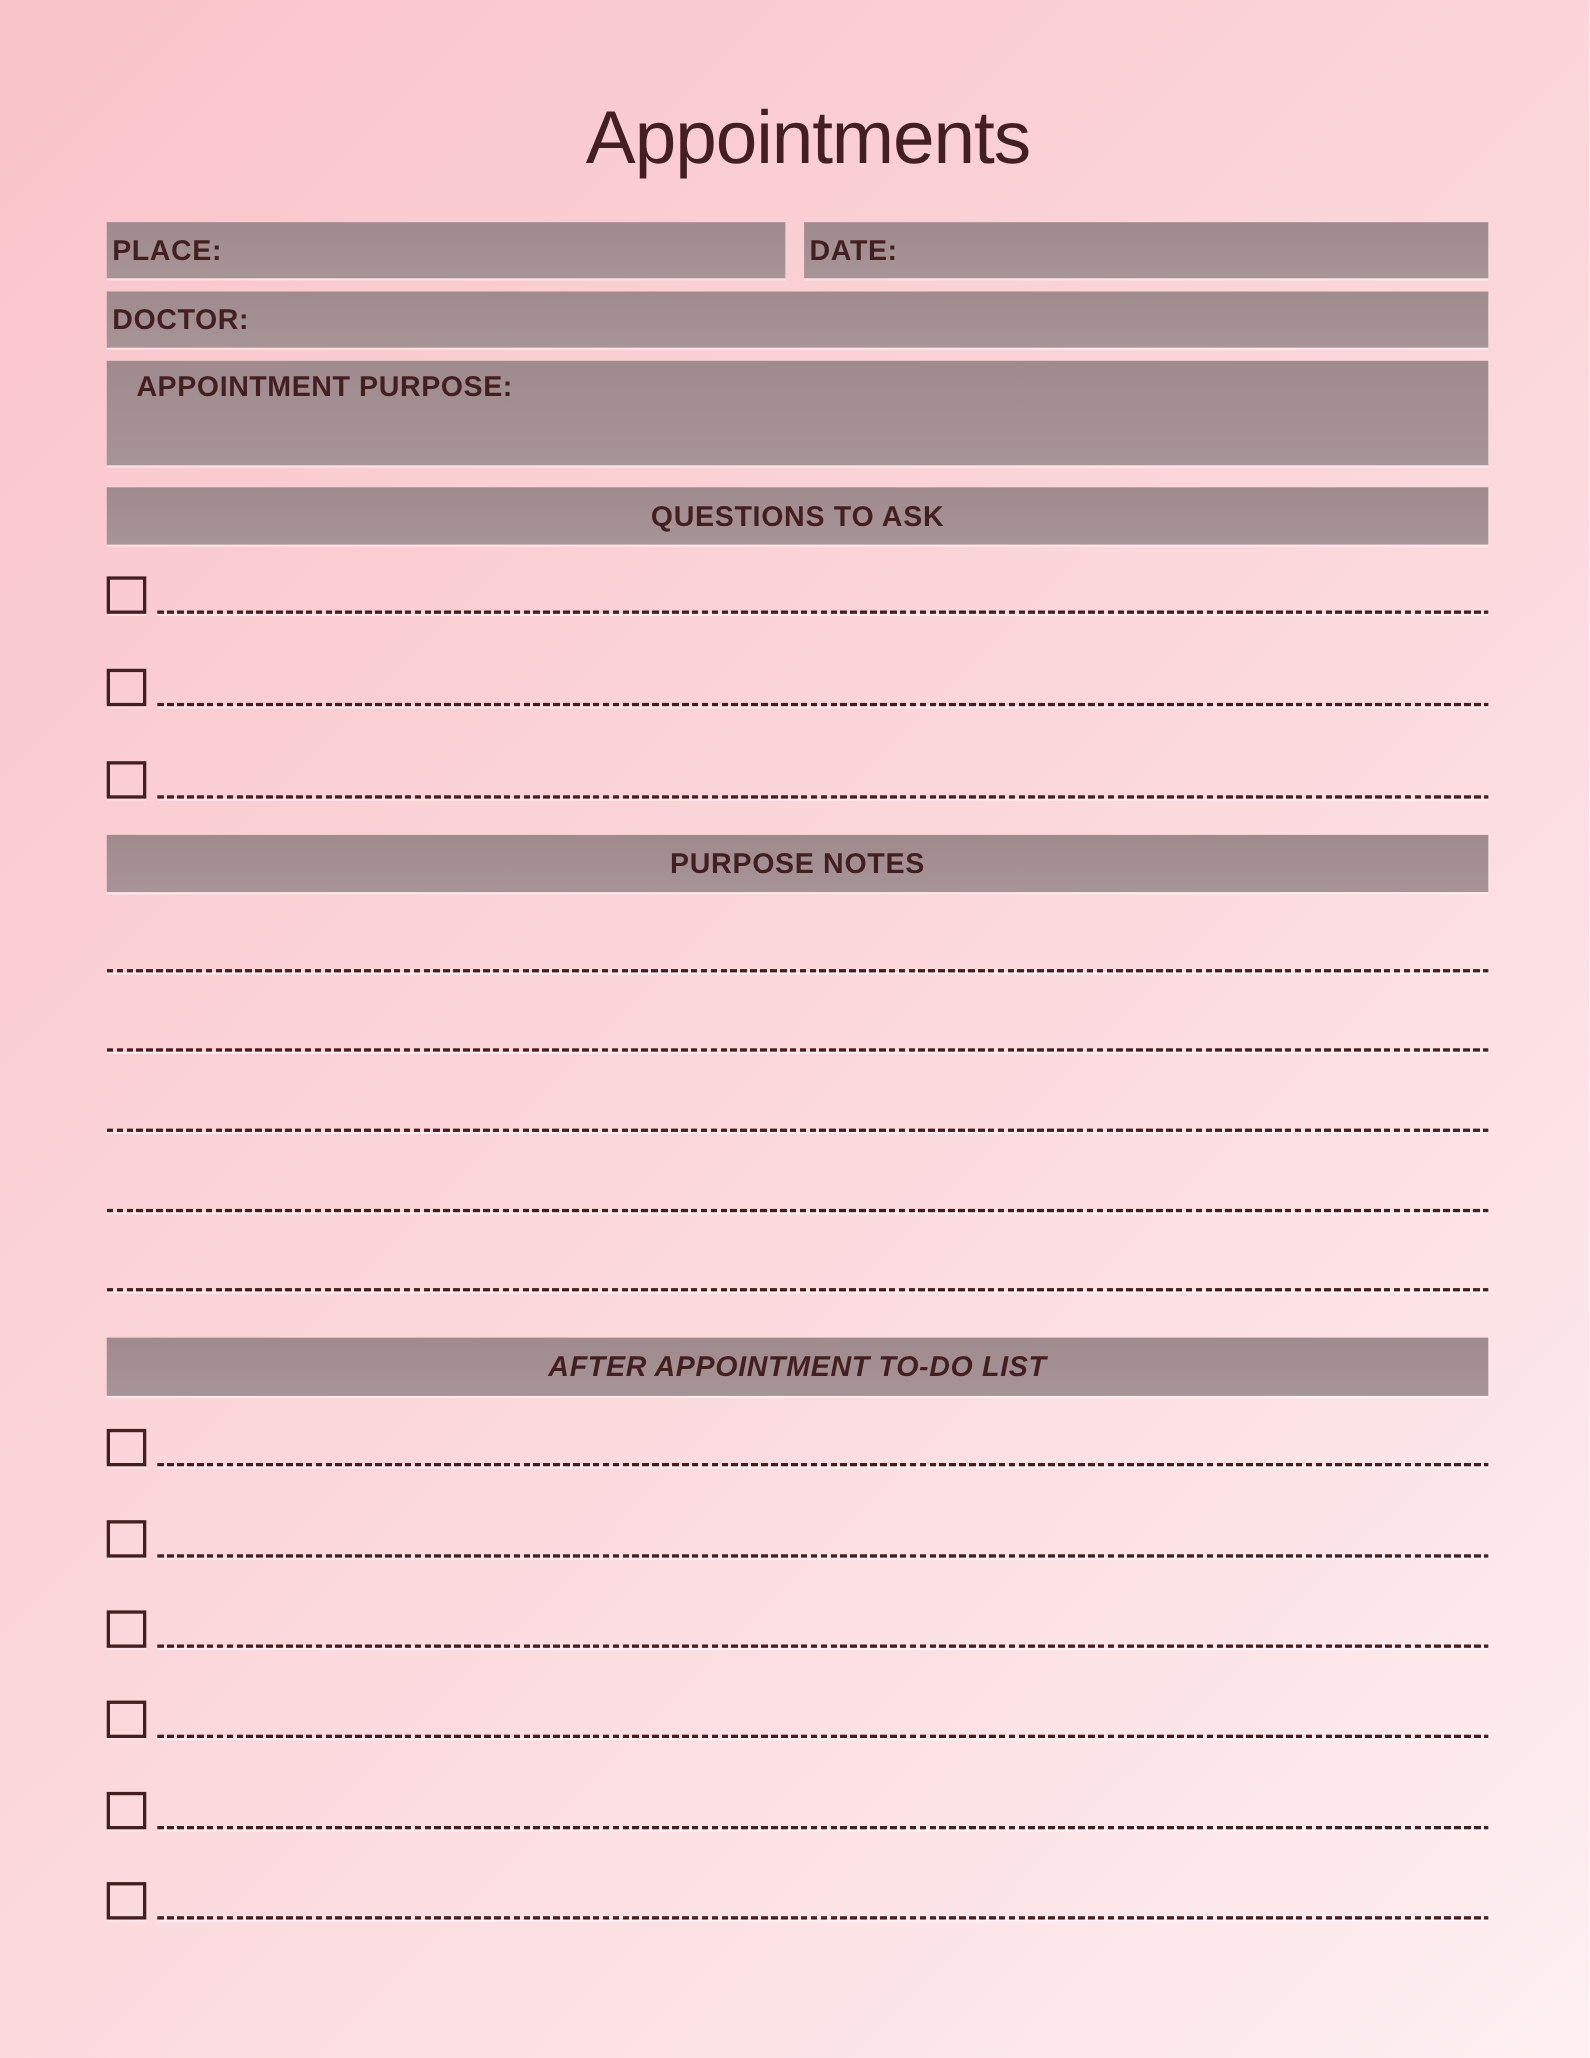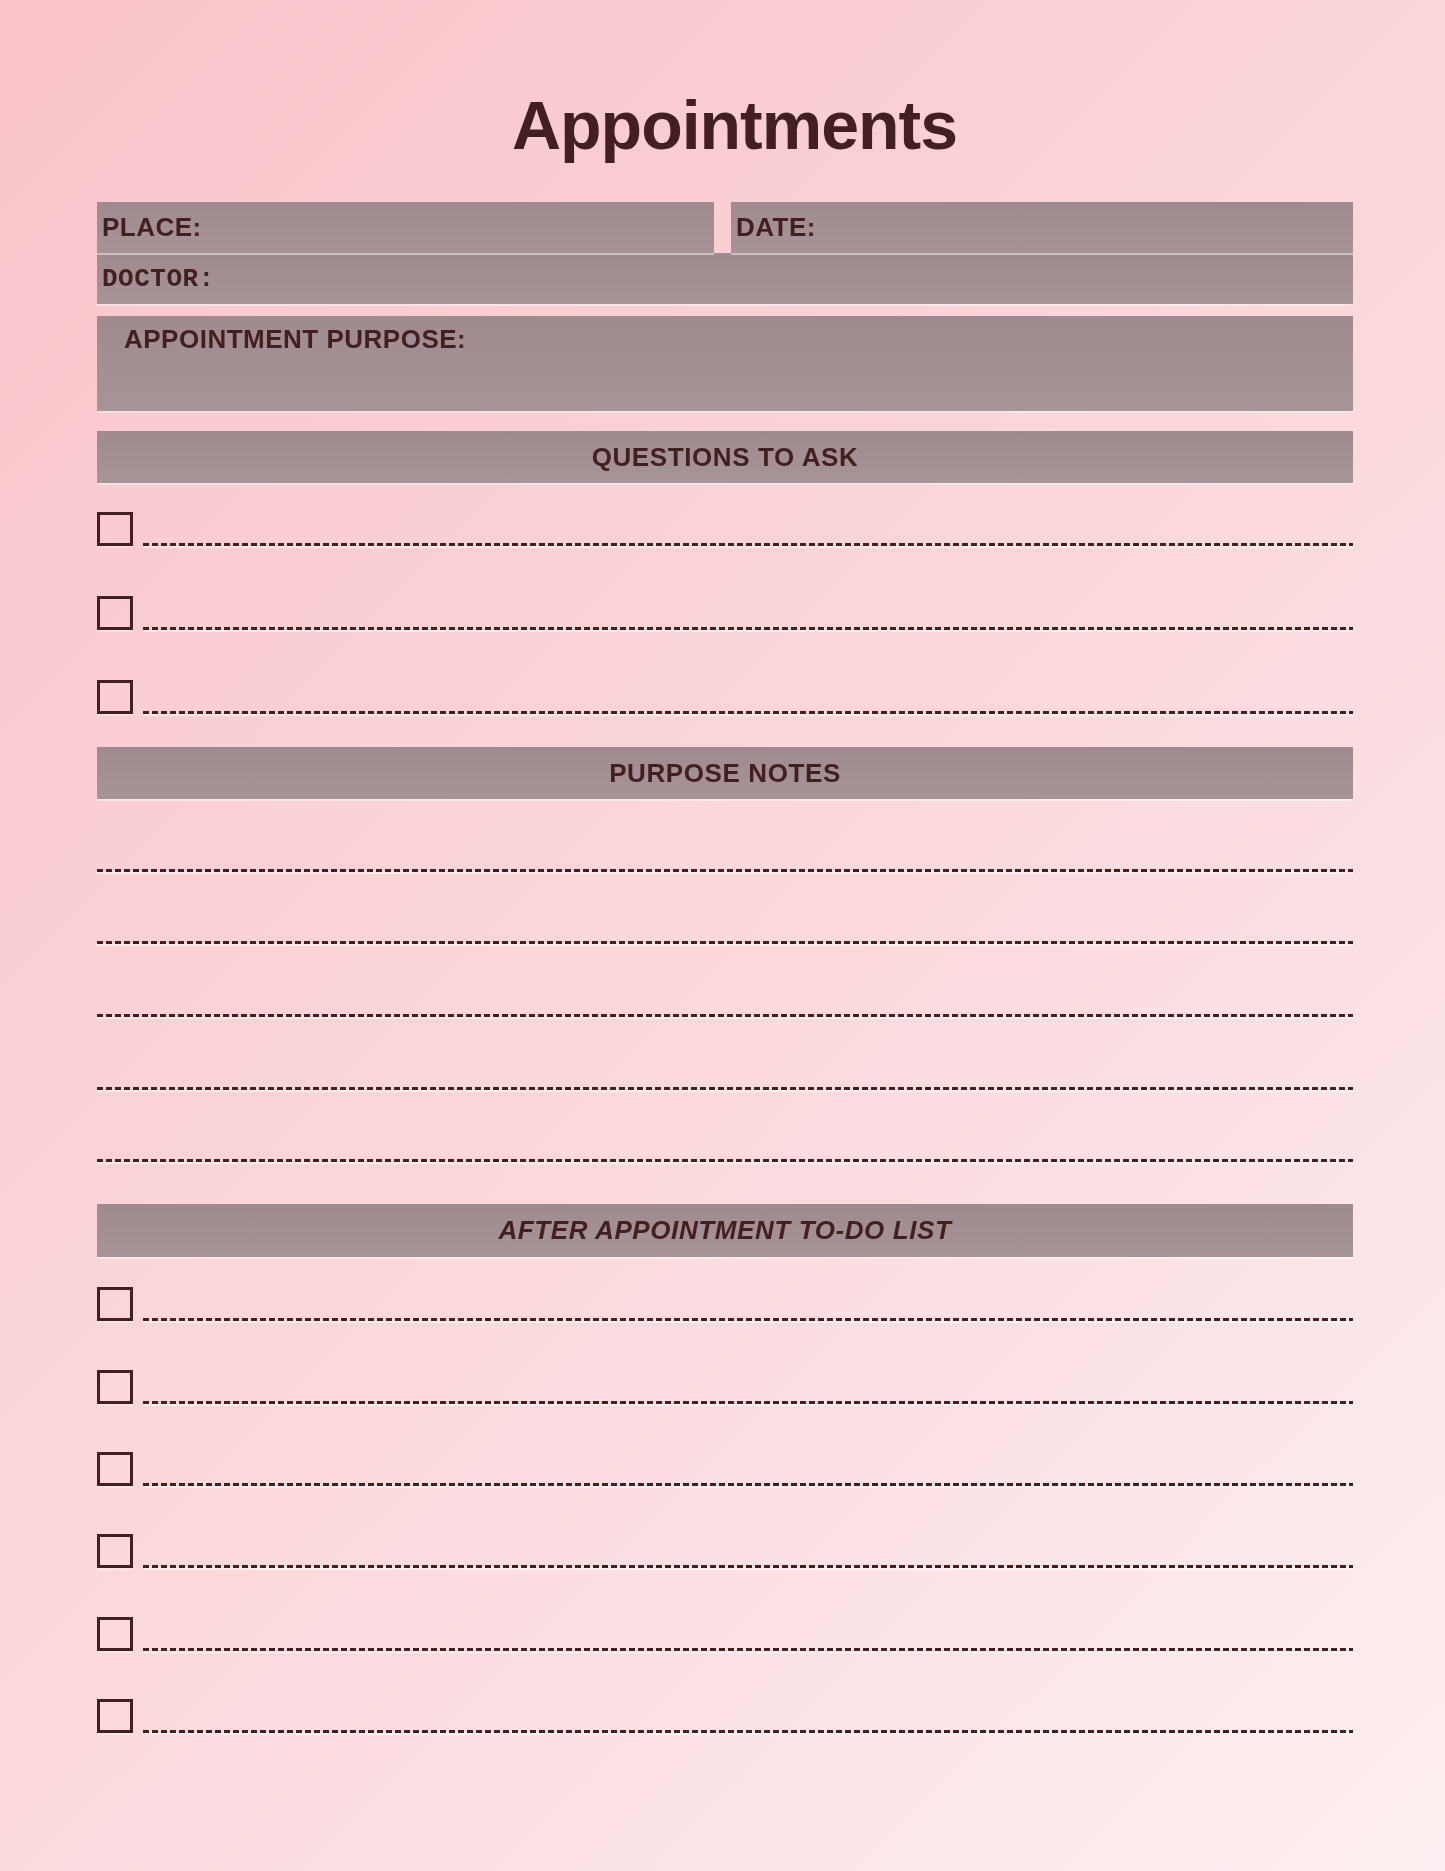--- a/index.html
+++ b/index.html
@@ -15,21 +15,21 @@
   body{
     width:1445px;height:1871px;
     background:linear-gradient(135deg,var(--bg1) 0%,var(--bgm) 52%,var(--bg2) 100%);
     font-family:"Liberation Sans",sans-serif;
     overflow:hidden;
   }
   .content{margin:0 92px 0 97px;width:1256px;}
   h1.page-title{
     margin:0;padding-top:86px;
     text-align:center;
-    font-size:68px;font-weight:700;line-height:1.15;
+    font-size:68px;font-weight:400;line-height:1.15;
     letter-spacing:-1px;
     color:var(--ink);
     padding-left:24px;
   }
   .bar{
     background:linear-gradient(180deg,var(--bar1),var(--bar2));
     box-shadow:0 2px 0 rgba(255,255,255,.45);
   }
   .top-fields{
     display:grid;
@@ -43,21 +43,21 @@
     padding-left:5px;
   }
   .field .label{
     font-weight:700;font-size:26px;letter-spacing:.5px;
     color:var(--ink);
   }
   .field .value{
     margin-left:14px;font-size:26px;color:var(--ink);
     flex:1;min-height:1em;
   }
-  .field.full{font-family:Liberation Mono, monospace;}
+  .field.full{margin-top:12px;}
   .field.purpose{
     margin-top:12px;height:95px;
     align-items:flex-start;
     padding-top:8px;padding-left:27px;
   }
   .section-header{
     height:52px;
     display:flex;align-items:center;justify-content:center;
     font-weight:700;font-size:26px;letter-spacing:.6px;
     color:var(--ink);

